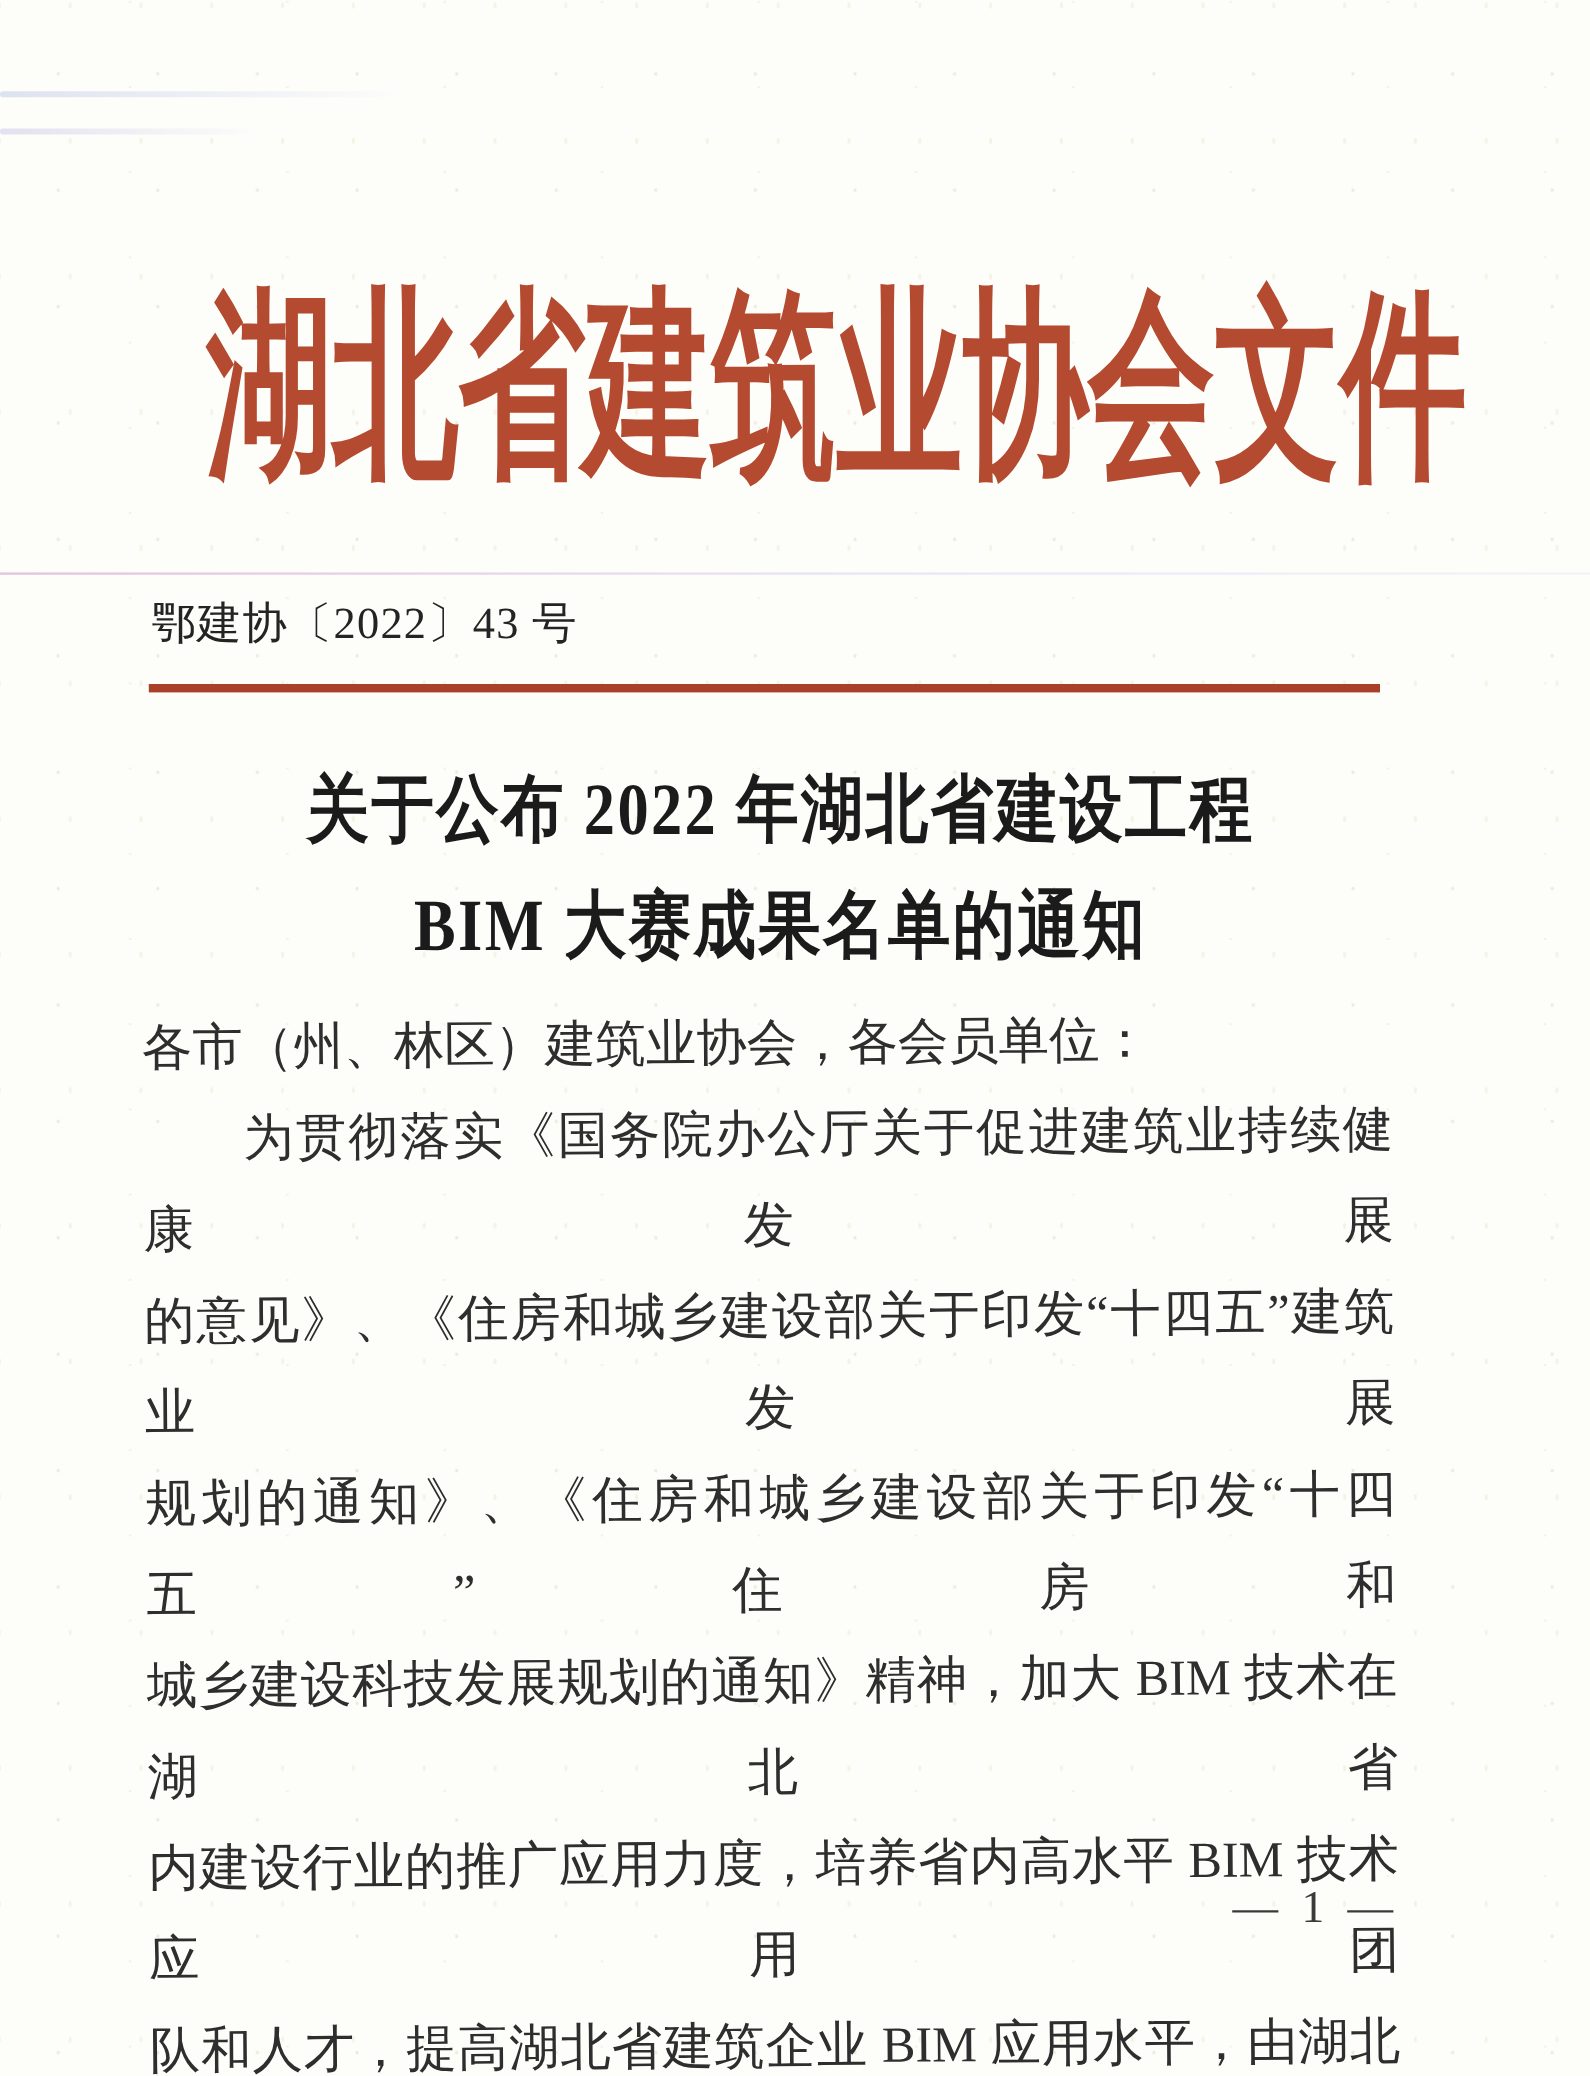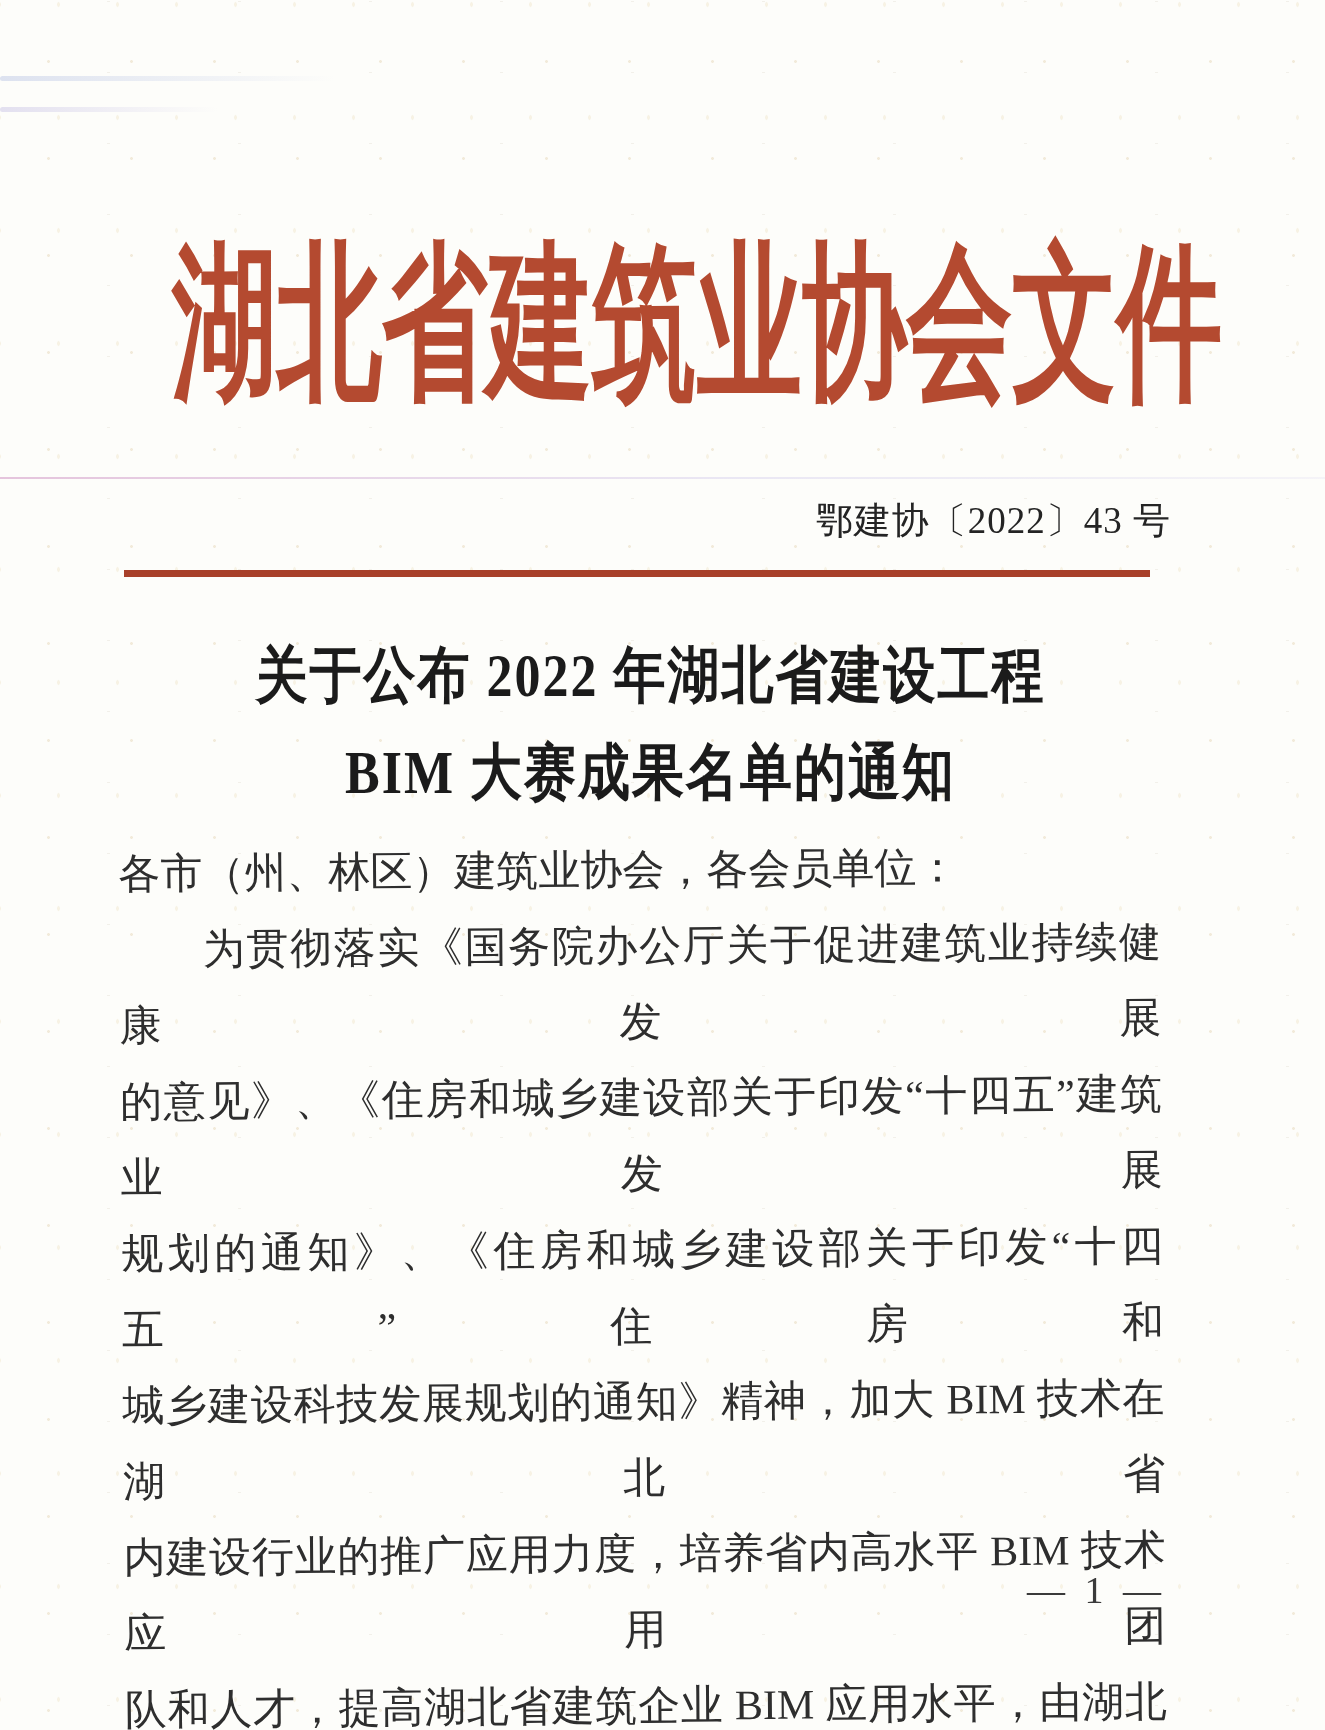--- a/index.html
+++ b/index.html
@@ -26,21 +26,21 @@
     margin:0;font-size:150px;font-weight:bold;line-height:1.02;
     color:#b44a30;white-space:nowrap;letter-spacing:0;
     transform:scale(0.70,1.13);transform-origin:0 0;
   }
   .pink-line{
     position:absolute;left:0;top:477px;width:1325px;height:2px;
     background:linear-gradient(90deg,rgba(209,150,196,0.55),rgba(185,175,228,0.28) 55%,rgba(185,175,228,0.12));
   }
   .doc-number{
     position:absolute;left:126px;top:498px;width:1045px;
-    text-align:right;font-size:37px;line-height:46px;color:#242424;
+    text-align:left;font-size:37px;line-height:46px;color:#242424;
     letter-spacing:1px;
   }
   .red-rule{
     position:absolute;left:124px;top:570px;width:1026px;height:7px;
     background:#a8402a;
   }
   .doc-title{
     position:absolute;left:128px;top:628px;width:1045px;
     text-align:center;font-weight:bold;color:#1b1b1b;
     font-size:52px;line-height:82px;letter-spacing:2px;

